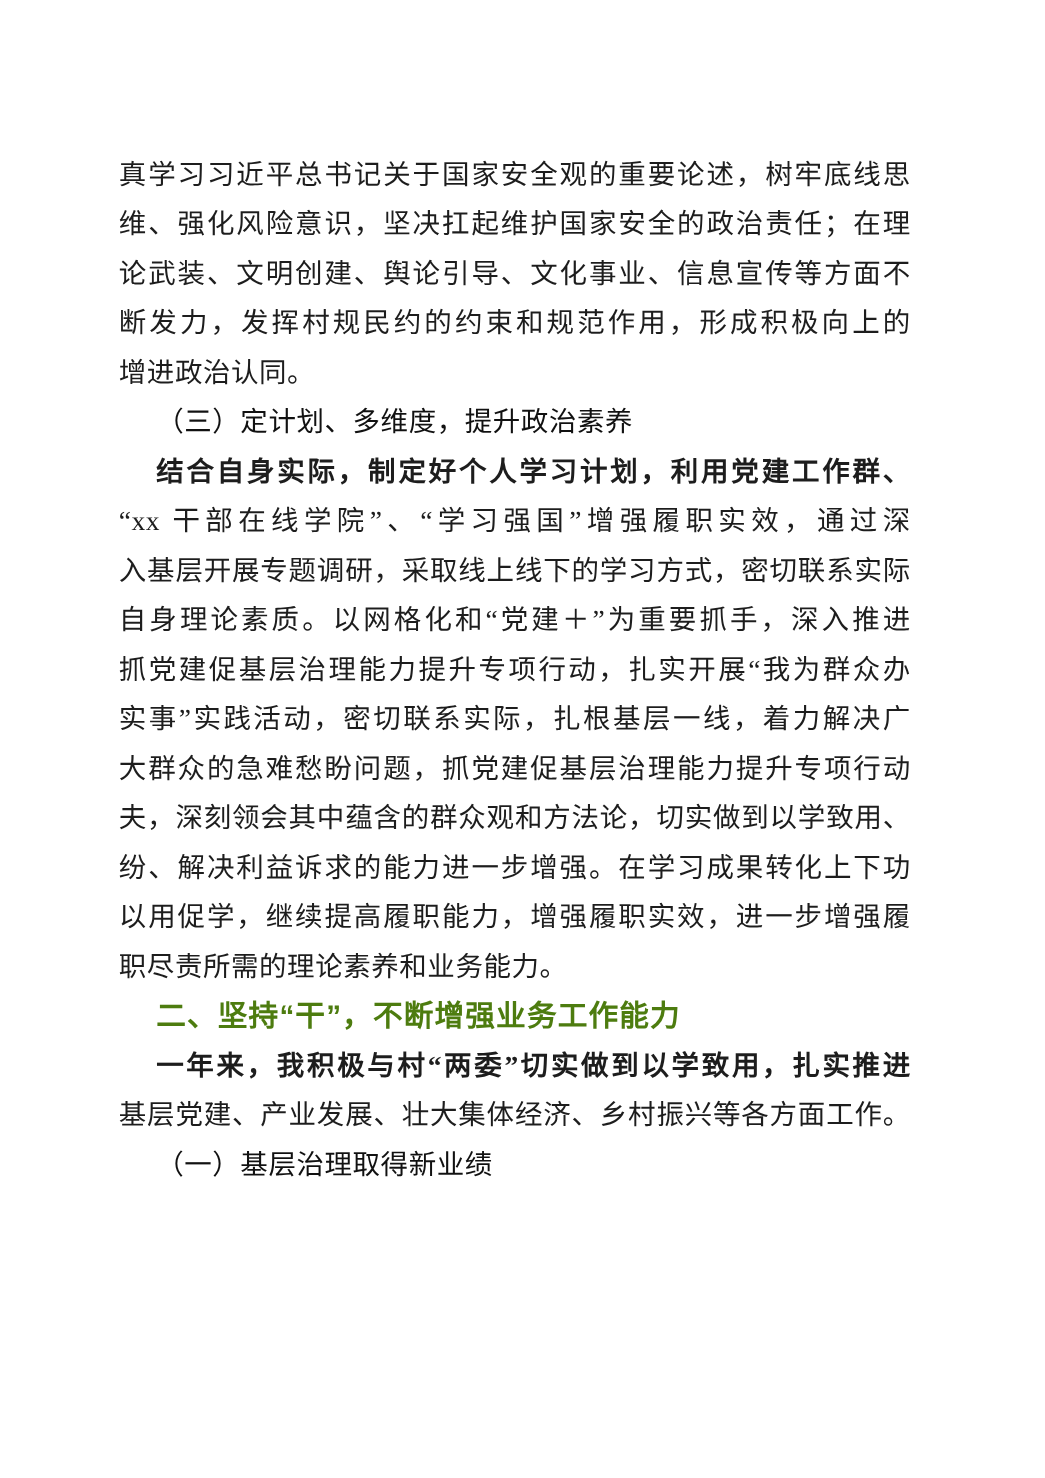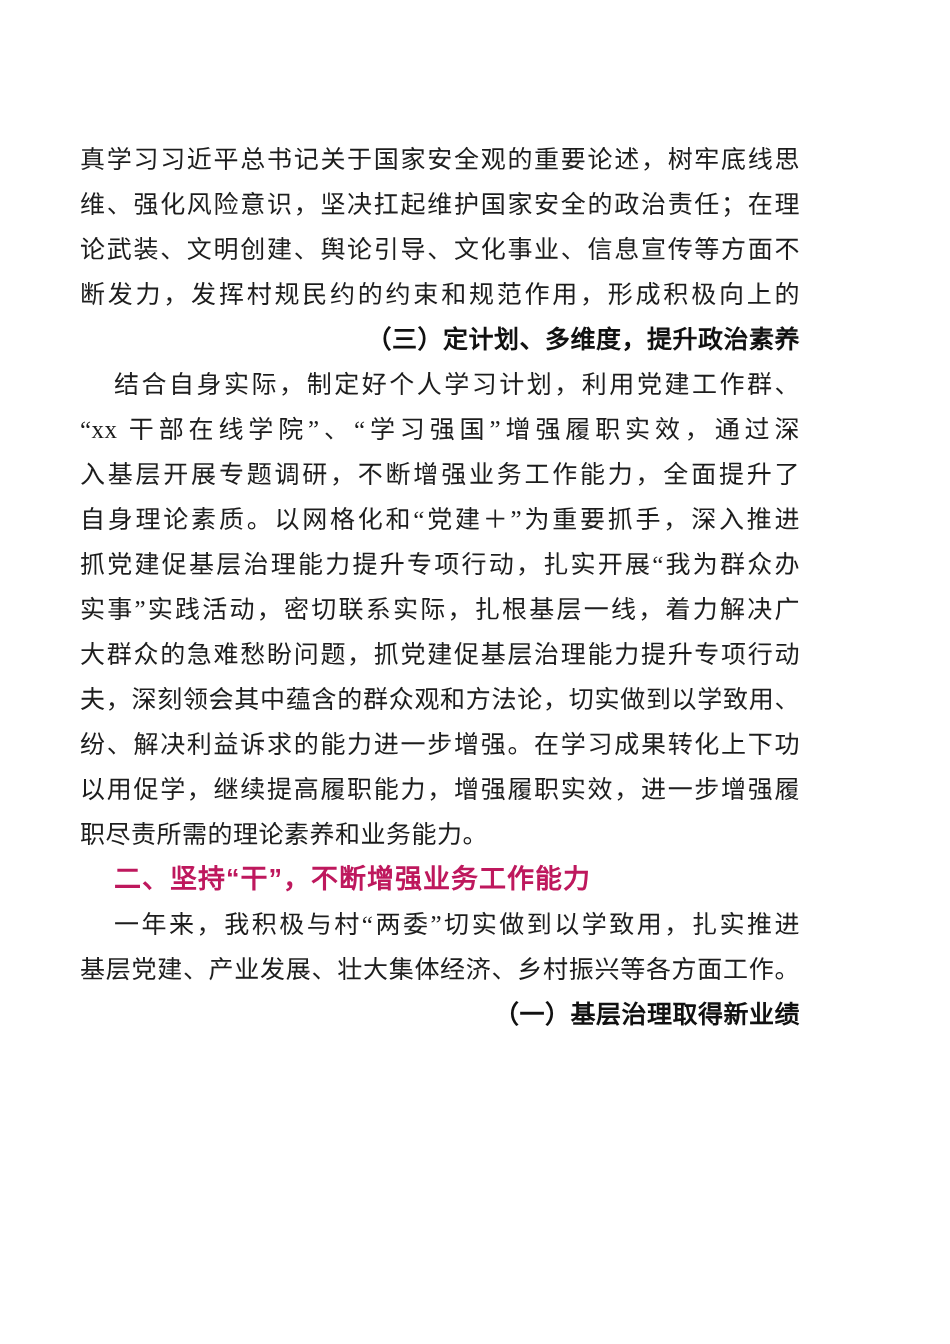--- a/index.html
+++ b/index.html
@@ -9,21 +9,21 @@
   body {
     width: 950px;
     height: 1344px;
     background: #ffffff;
     overflow: hidden;
   }
   .page {
     width: 944px;
     height: 1344px;
     box-sizing: border-box;
-    padding: 137px 112px 0 80px;
+    padding: 137px 112px 0 108px;
     background: #ffffff;
   }
   .text-block {
     width: 720px;
   }
   .line {
     font-family: "Liberation Serif", "DejaVu Serif", serif;
     font-size: 25px;
     line-height: 45px;
     height: 45px;
@@ -33,49 +33,50 @@
     overflow: hidden;
   }
   
   .line.j {
     text-align: justify;
     text-align-last: justify;
   }
   
   .line.indent {
     padding-left: 34px;
+    font-weight: bold;
   }
   
   .line.heading2 {
     font-family: "Liberation Sans", "DejaVu Sans", sans-serif;
     font-weight: 700;
     font-size: 27px;
-    color: #be185d;
+    color: #4d7c0f;
     letter-spacing: 1px;
   }
   
   .line.heading3 {
-    font-weight: 700;
+    font-weight: 400;
     color: #111111;
-    text-align: right;
   }
 </style>
 </head>
 <body>
 
 <div class="page">
   <div class="text-block" id="text-block" style="color: rgb(29, 29, 29);">
       <div class="line body j">真学习习近平总书记关于国家安全观的重要论述，树牢底线思</div>
       <div class="line body j">维、强化风险意识，坚决扛起维护国家安全的政治责任；在理</div>
       <div class="line body j">论武装、文明创建、舆论引导、文化事业、信息宣传等方面不</div>
       <div class="line body j">断发力，发挥村规民约的约束和规范作用，形成积极向上的</div>
+      <div class="line body">增进政治认同。</div>
       <div class="line heading3 indent">（三）定计划、多维度，提升政治素养</div>
       <div class="line body indent j">结合自身实际，制定好个人学习计划，利用党建工作群、</div>
       <div class="line body j">“xx 干部在线学院”、“学习强国”增强履职实效，通过深</div>
-      <div class="line body j">入基层开展专题调研，不断增强业务工作能力，全面提升了</div>
+      <div class="line body j">入基层开展专题调研，采取线上线下的学习方式，密切联系实际</div>
       <div class="line body j">自身理论素质。以网格化和“党建＋”为重要抓手，深入推进</div>
       <div class="line body j">抓党建促基层治理能力提升专项行动，扎实开展“我为群众办</div>
       <div class="line body j">实事”实践活动，密切联系实际，扎根基层一线，着力解决广</div>
       <div class="line body j">大群众的急难愁盼问题，抓党建促基层治理能力提升专项行动</div>
       <div class="line body j">夫，深刻领会其中蕴含的群众观和方法论，切实做到以学致用、</div>
       <div class="line body j">纷、解决利益诉求的能力进一步增强。在学习成果转化上下功</div>
       <div class="line body j">以用促学，继续提高履职能力，增强履职实效，进一步增强履</div>
       <div class="line body">职尽责所需的理论素养和业务能力。</div>
       <div class="line heading2 indent">二、坚持“干”，不断增强业务工作能力</div>
       <div class="line body indent j">一年来，我积极与村“两委”切实做到以学致用，扎实推进</div>

